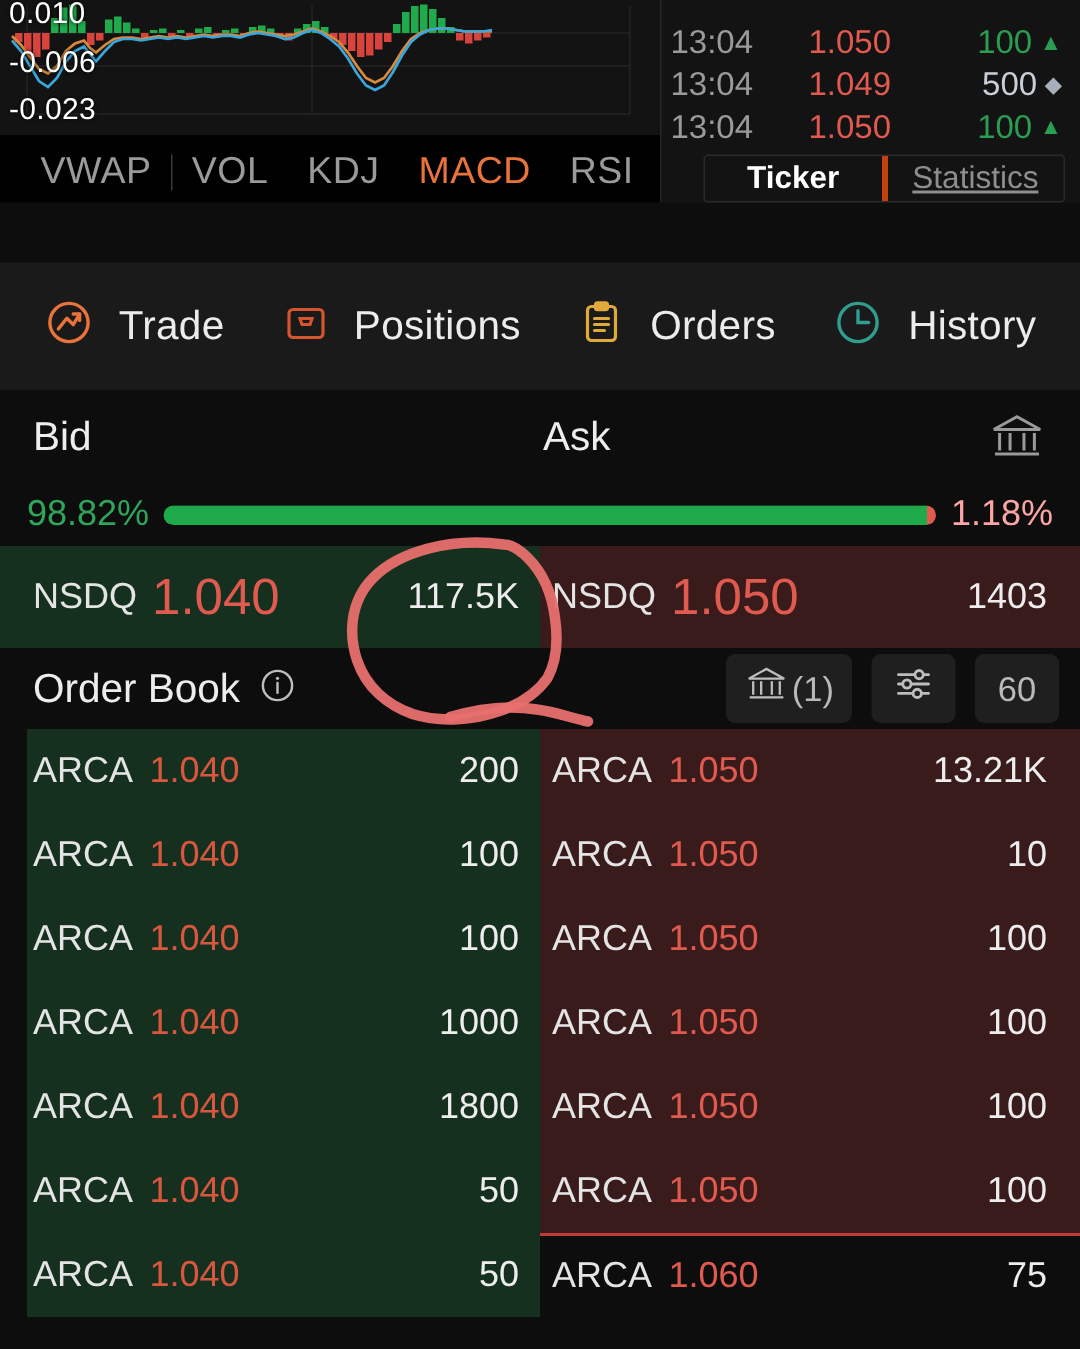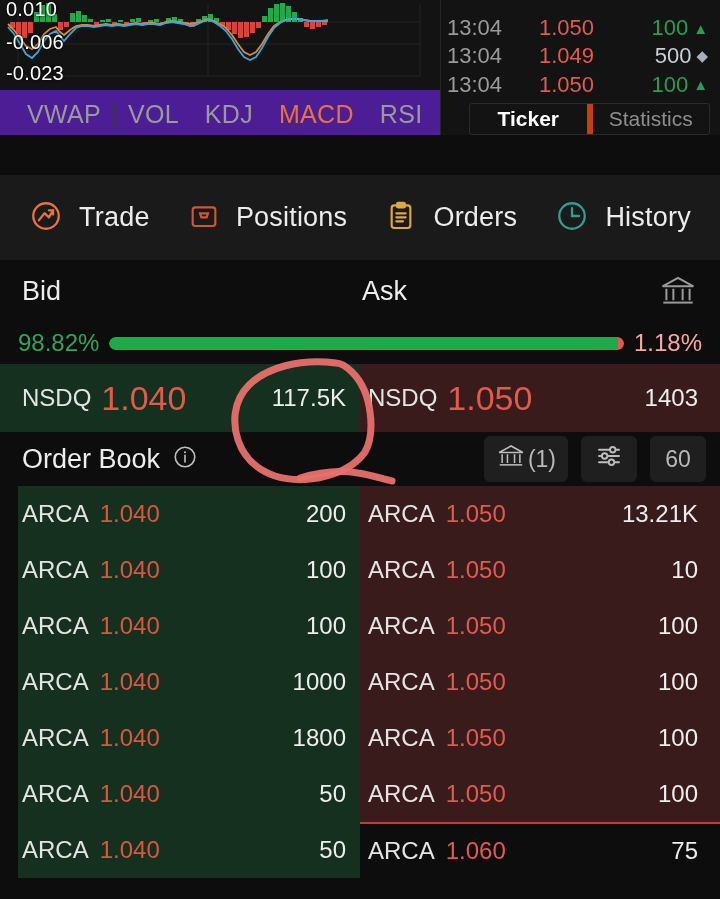--- a/index.html
+++ b/index.html
@@ -8,21 +8,21 @@
     background:#0d0d0d;
     font-family:"Liberation Sans", sans-serif;
     color:#e8e8e8;
     overflow:hidden;
     position:relative;
   }
 
   
   .top-strip { display:flex; height:135px; background:#131313; position:relative; }
 
-  .chart-pane { width:440px; position:relative; background:#4c1d95; }
+  .chart-pane { width:440px; position:relative; background:#000000; }
   .chart-svg { position:absolute; left:0; top:0; width:440px; height:90px; }
   .axis-label {
     position:absolute; left:6px; color:#fff; font-size:20px;
     letter-spacing:.2px; text-shadow:0 0 3px #000;
   }
   .axis-0 { top:-2px; }
   .axis-1 { top:31px; }
   .axis-2 { top:62px; }
 
   .ind-tabs {
@@ -54,21 +54,21 @@
 
   .tk-tabs {
     margin:4px 10px 0 28px; height:34px; display:flex;
     border:1px solid #2b2b2b; border-radius:3px; overflow:hidden;
   }
   .tk-tab {
     flex:1; display:flex; align-items:center; justify-content:center;
     font-size:21px; color:#8e8e8e;
   }
   .tk-tab.active { color:#fff; font-weight:bold; }
-  .tk-tab + .tk-tab { border-left:6px solid #c2410c; }
+  .tk-tab + .tk-tab { border-left:4px solid #c2410c;text-decoration:underline; }
 
   
   .gap-band { height:40px; background:#0d0d0d; }
 
   
   .navbar {
     height:85px; background:#1a1a1a; display:flex; align-items:center;
     justify-content:space-around; padding:0 10px;
   }
   .nav-item { display:flex; align-items:center; gap:16px; }

